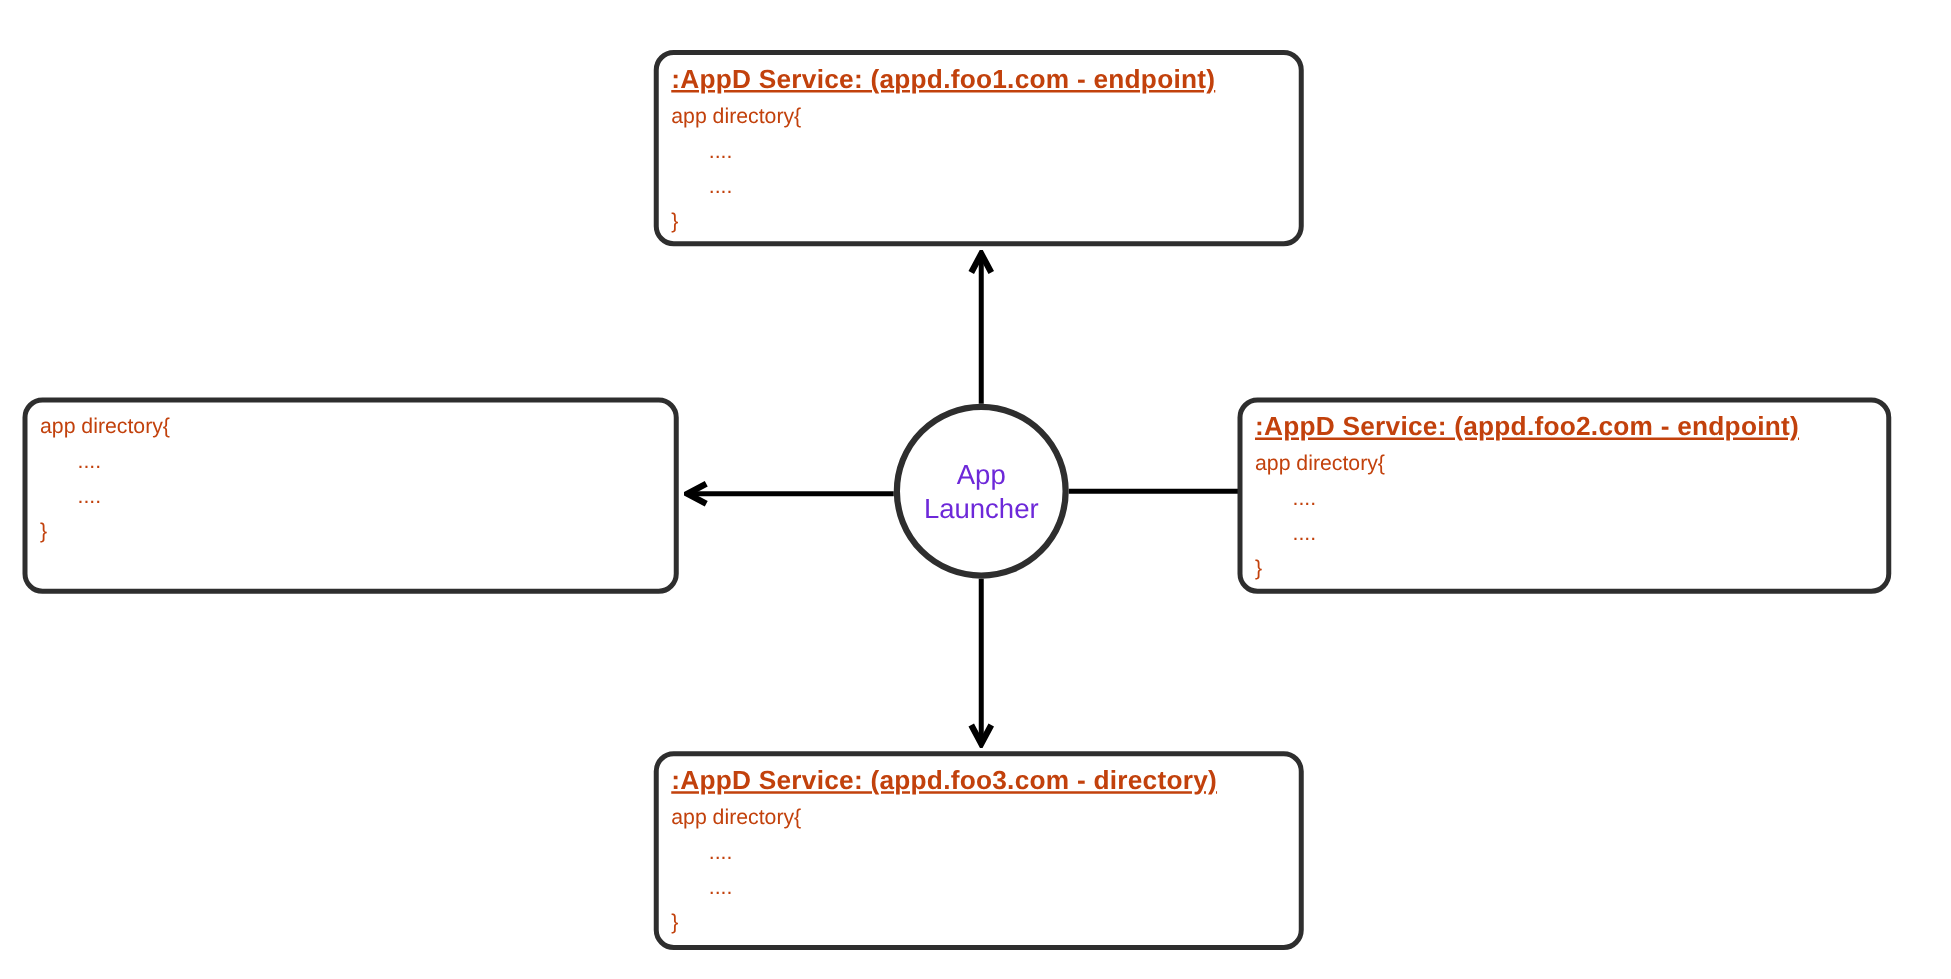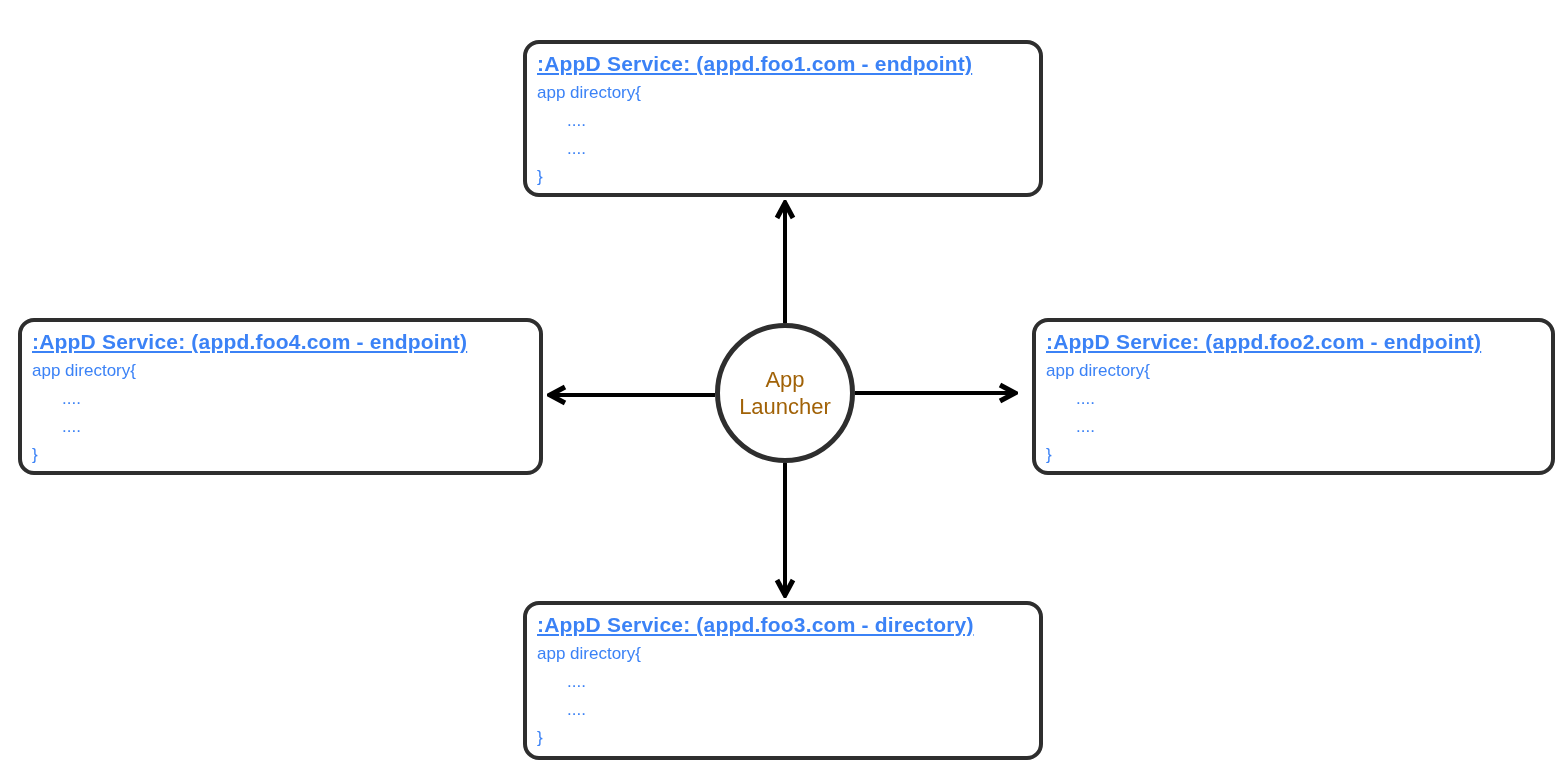--- a/index.html
+++ b/index.html
@@ -23,24 +23,24 @@
     height: 783px;
     pointer-events: none;
   }
   .service-box {
     position: absolute;
     box-sizing: border-box;
     background: #ffffff;
     border: 4px solid #2e2e2e;
     border-radius: 16px;
     padding: 5px 10px 4px 10px;
-    color: #3b82f6;
+    color: #c2410c;
   }
   .box-top    { left: 523px; top: 40px;  width: 520px; height: 157px; }
-  .box-right  { left: 1032px; top: 318px; width: 523px; height: 157px; }
+  .box-right  { left: 990px; top: 318px; width: 523px; height: 157px; }
   .box-bottom { left: 523px; top: 601px; width: 520px; height: 159px; }
   .box-left   { left: 18px;  top: 318px; width: 525px; height: 157px; }
   .service-title {
     font-size: 21px;
     font-weight: bold;
     text-decoration: underline;
     line-height: 30px;
     white-space: nowrap;
     letter-spacing: 0.2px;
   }
@@ -64,21 +64,21 @@
     background: #ffffff;
     display: flex;
     align-items: center;
     justify-content: center;
   }
   .center-label {
     width: 96px;
     text-align: center;
     font-size: 22px;
     line-height: 27px;
-    color: #a16207;
+    color: #6d28d9;
   }
 </style>
 </head>
 <body>
 
 <div class="canvas">
 
   <svg class="connectors" viewBox="0 0 1561 783" xmlns="http://www.w3.org/2000/svg">
     <defs>
       <marker id="chevron" viewBox="0 0 22 22" refX="18" refY="11" markerWidth="22" markerHeight="22" markerUnits="userSpaceOnUse" orient="auto">
@@ -117,21 +117,20 @@
 
   <div class="service-box box-bottom">
     <div class="service-title">:AppD Service: (appd.foo3.com - directory)</div>
     <div class="service-line">app directory{</div>
     <div class="service-line indent">....</div>
     <div class="service-line indent">....</div>
     <div class="service-line">}</div>
   </div>
 
   <div class="service-box box-left">
-    <div class="service-title">:AppD Service: (appd.foo4.com - endpoint)</div>
     <div class="service-line">app directory{</div>
     <div class="service-line indent">....</div>
     <div class="service-line indent">....</div>
     <div class="service-line">}</div>
   </div>
 
   <div class="center-node">
     <div class="center-label">App Launcher</div>
   </div>
 

